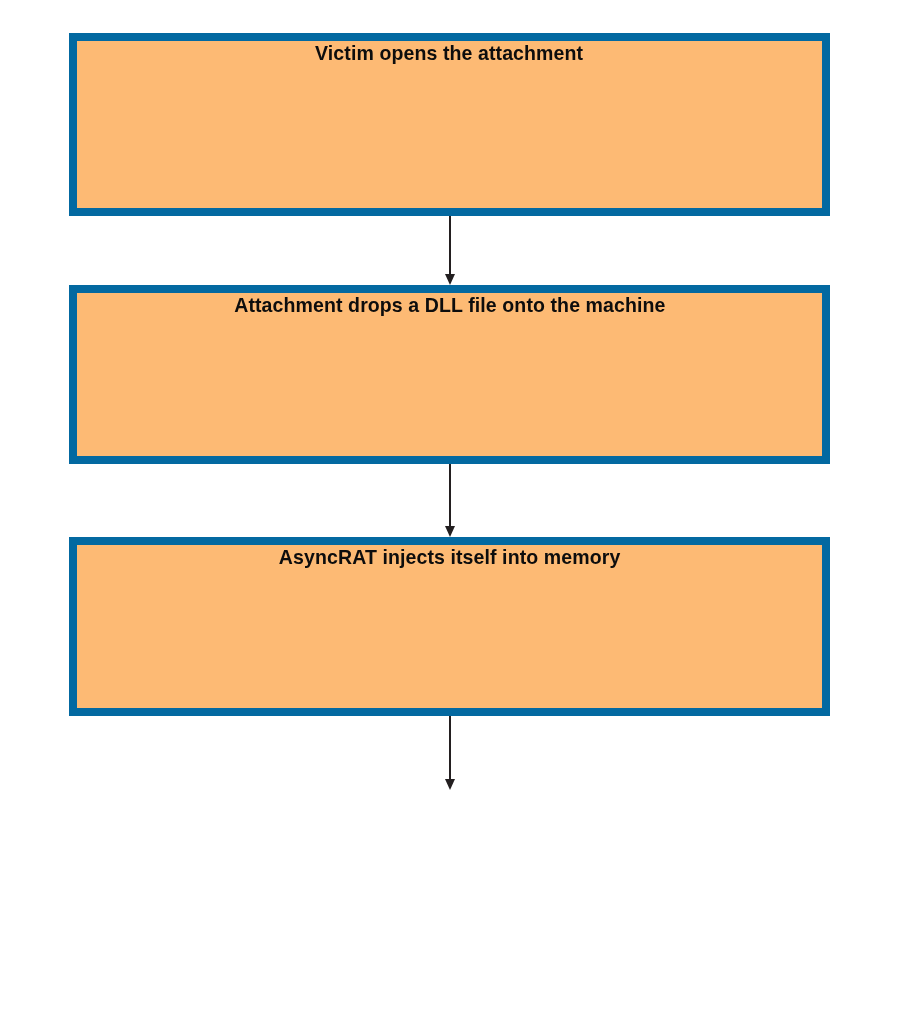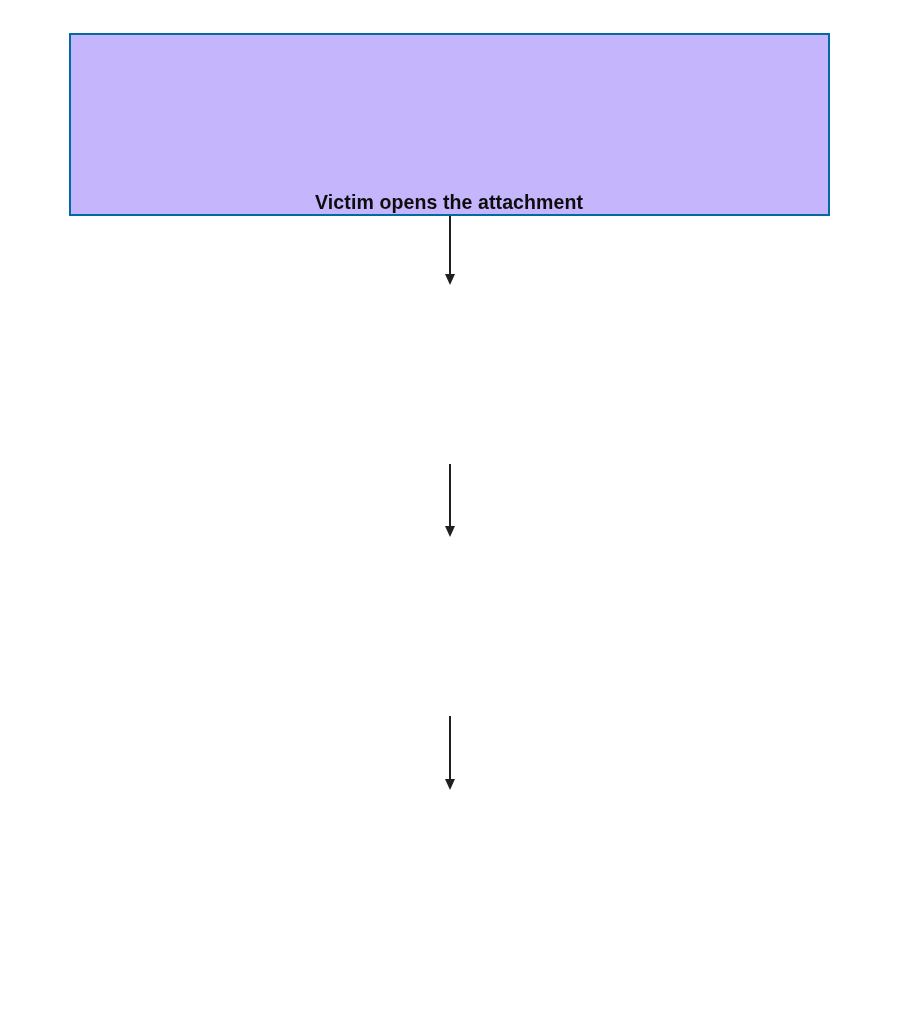--- a/index.html
+++ b/index.html
@@ -21,24 +21,24 @@
     left: 0;
     top: 0;
     width: 915px;
     height: 1024px;
     background: #ffffff;
   }
 
   .node {
     position: absolute;
     box-sizing: border-box;
-    background: #c4b5fd;
-    border: 2px solid #0369a1;
+    background: #fdba74;
+    border: 8px solid #0369a1;
     display: flex;
-    align-items: flex-end;
+    align-items: flex-start;
     justify-content: center;
   }
 
   .node-label {
     font-family: "Liberation Sans", "DejaVu Sans", sans-serif;
     font-weight: bold;
     font-size: 21px;
     line-height: 1.15;
     color: #0d0d0d;
     letter-spacing: 0.1px;
@@ -96,26 +96,32 @@
 
   <div class="node" id="node-1">
     <span class="node-label">Victim opens the attachment</span>
   </div>
 
   <div class="connector" id="connector-1">
     <div class="shaft"></div>
     <div class="head"></div>
   </div>
 
+  <div class="node" id="node-2">
+    <span class="node-label">Attachment drops a DLL file onto the machine</span>
+  </div>
 
   <div class="connector" id="connector-2">
     <div class="shaft"></div>
     <div class="head"></div>
   </div>
 
+  <div class="node" id="node-3">
+    <span class="node-label">AsyncRAT injects itself into memory</span>
+  </div>
 
   <div class="connector" id="connector-3">
     <div class="shaft"></div>
     <div class="head"></div>
   </div>
 
 
 </div>
 
 </body></html>

